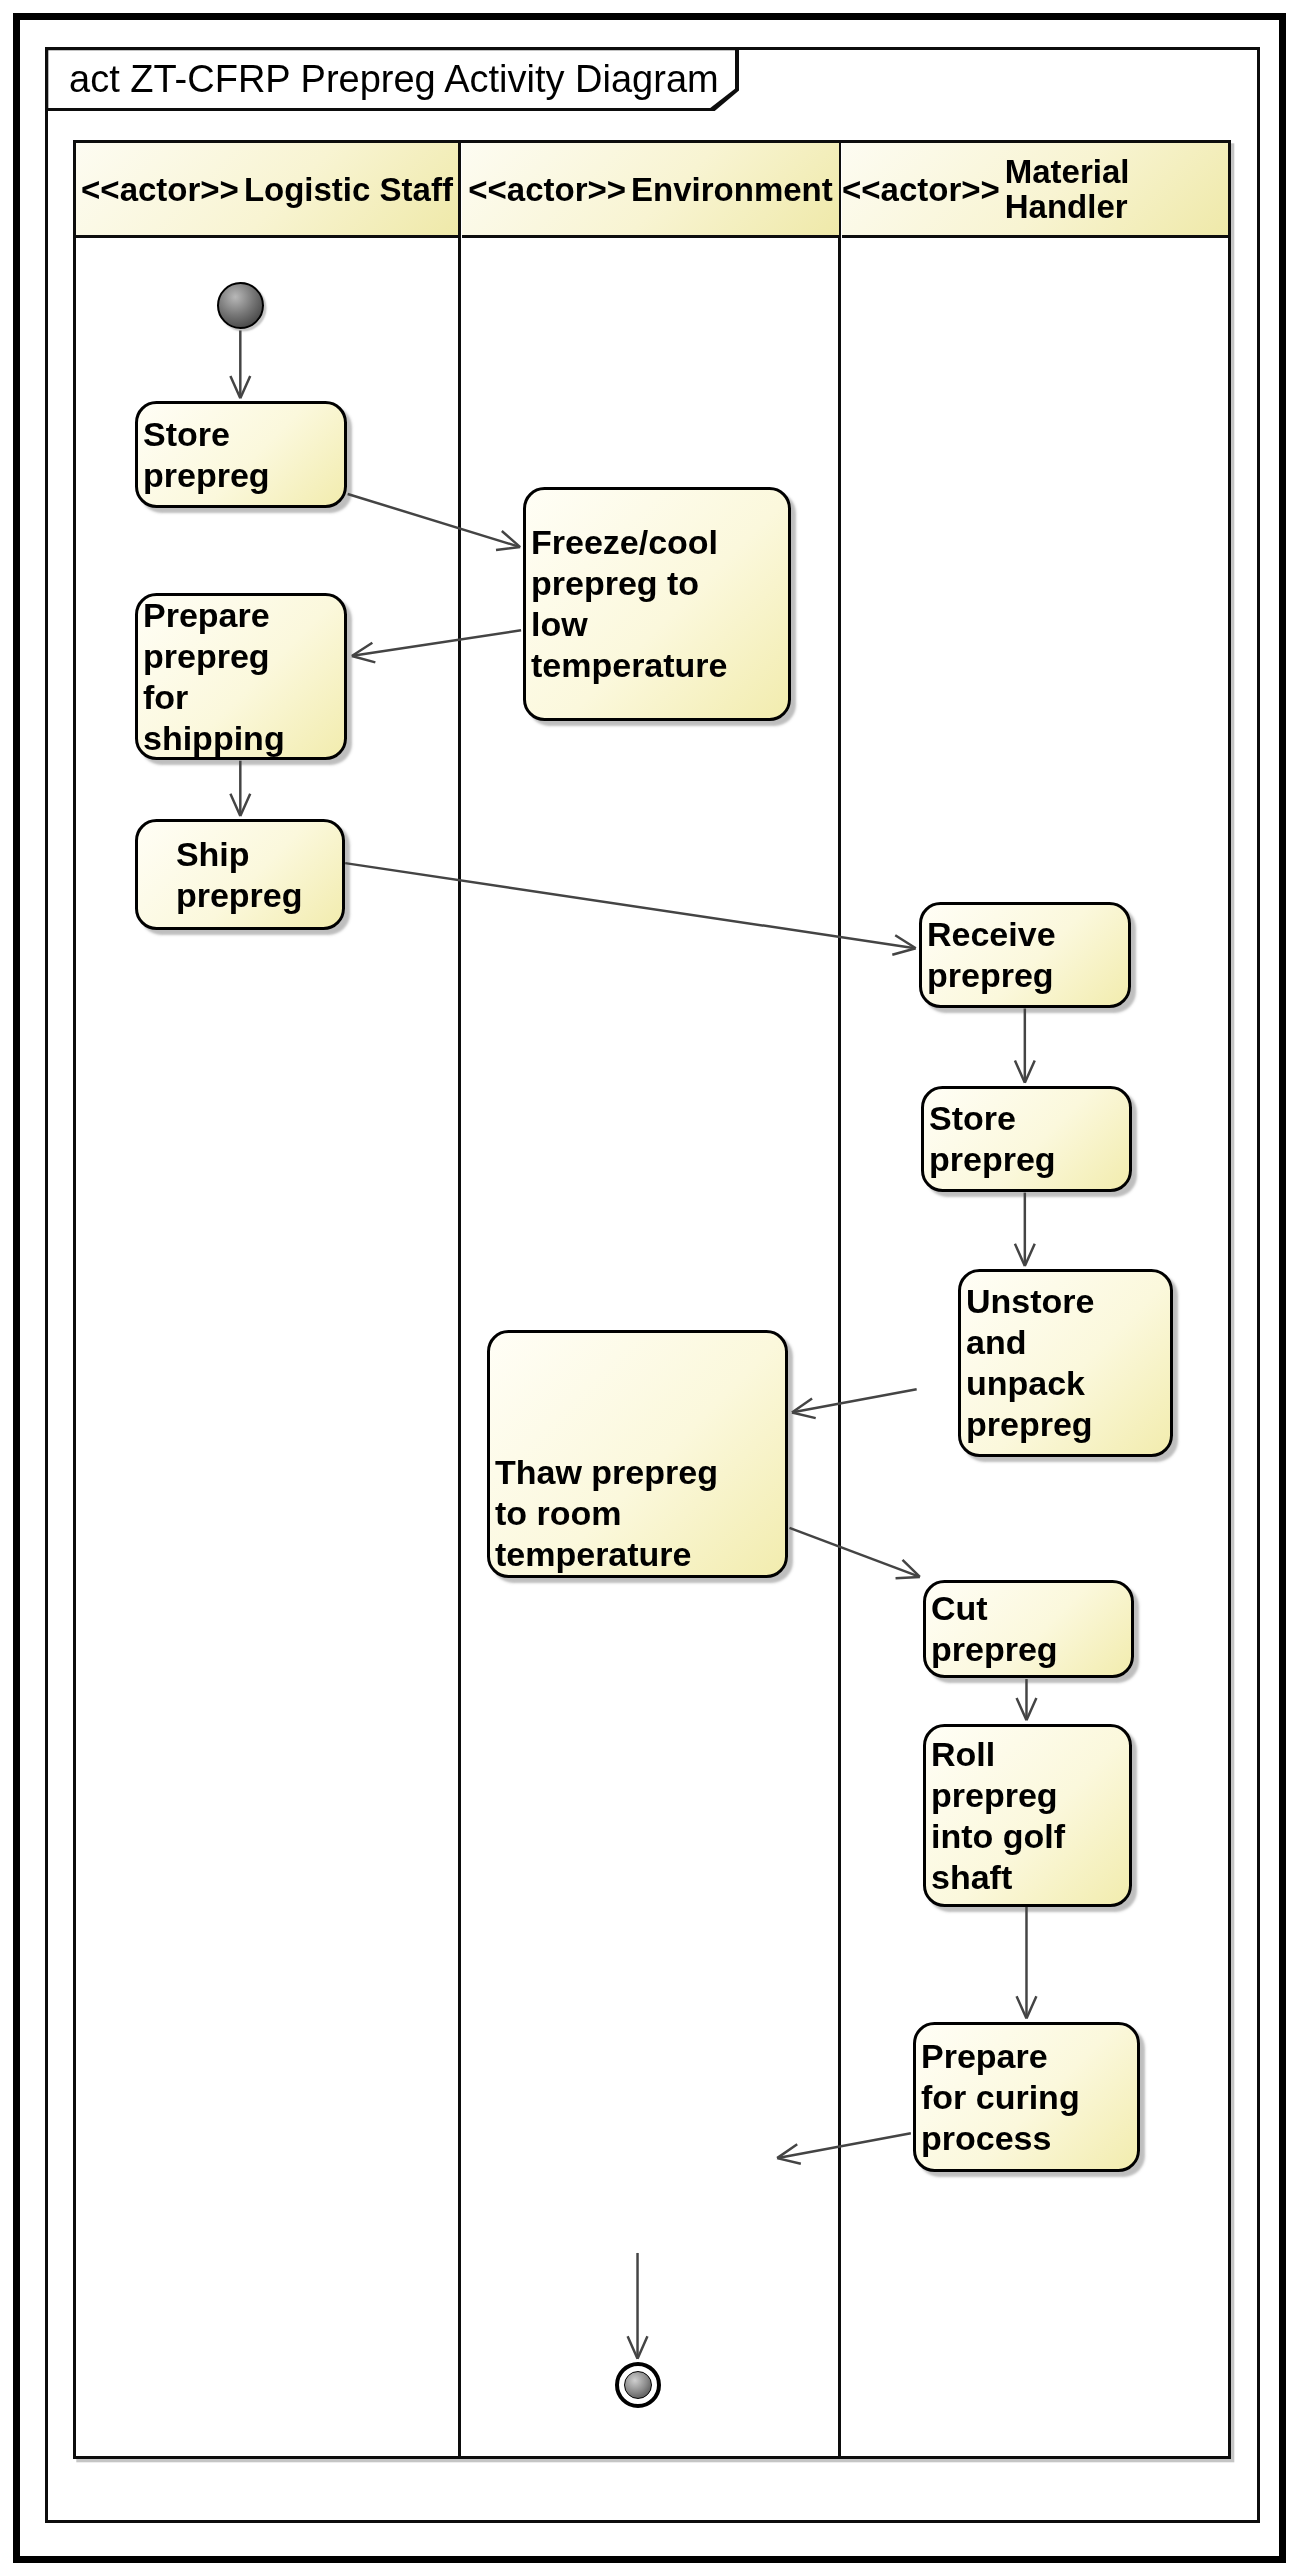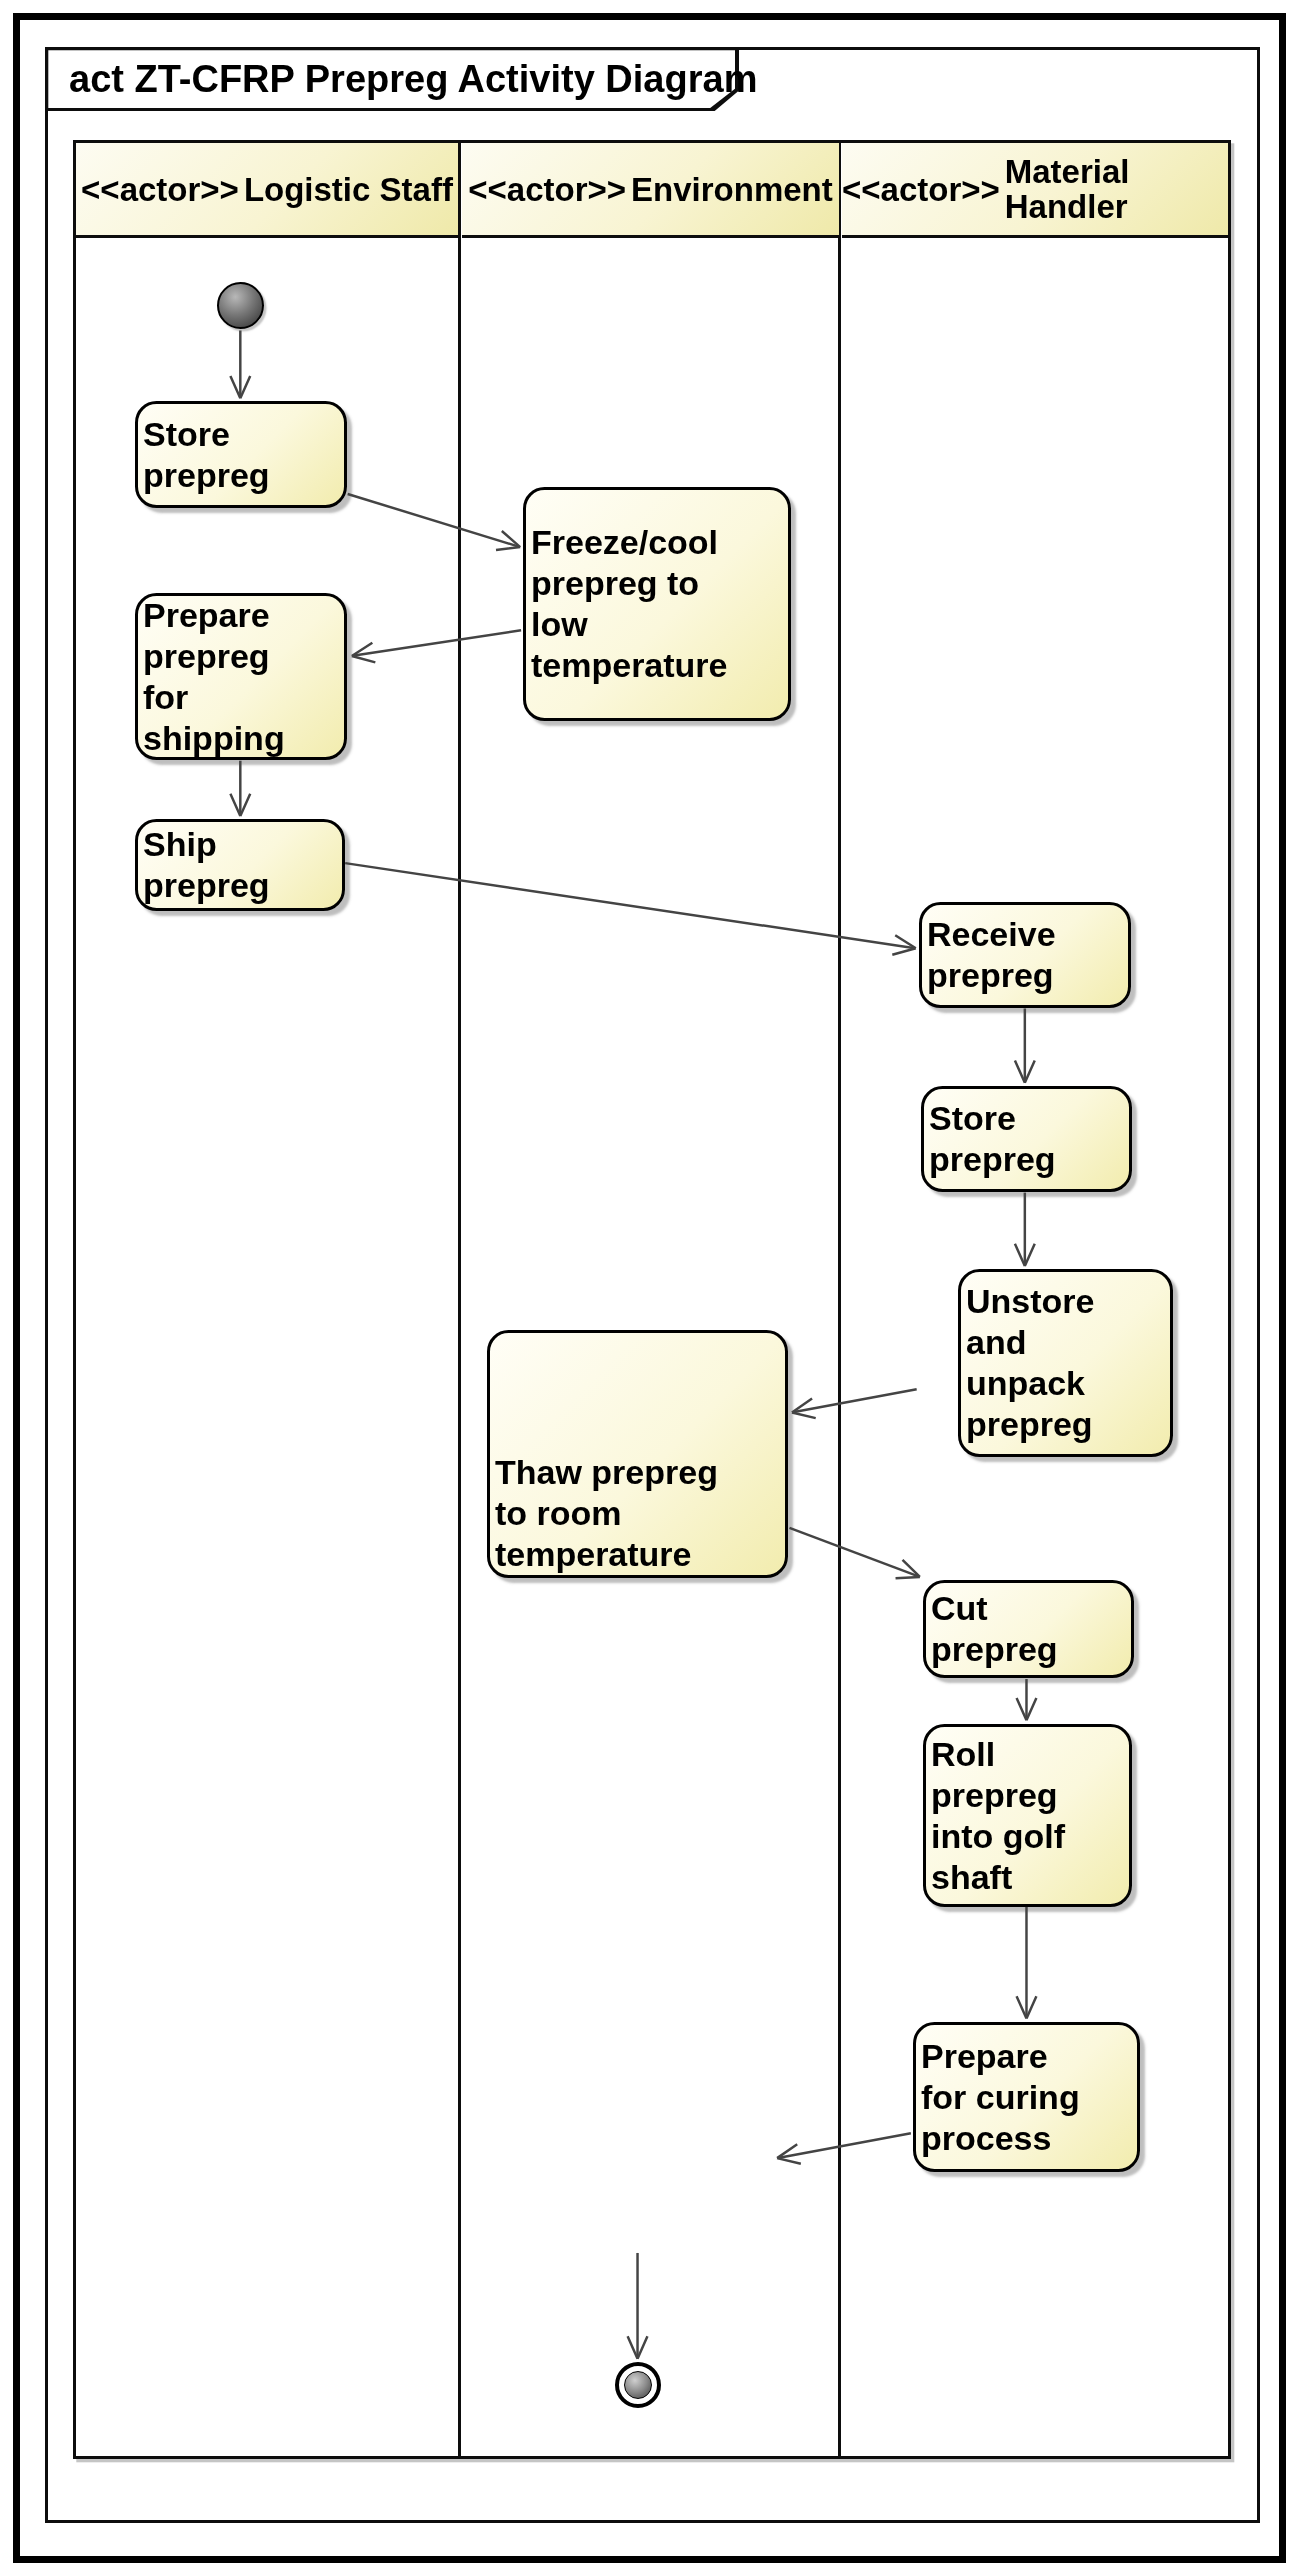--- a/index.html
+++ b/index.html
@@ -12,21 +12,21 @@
     border:7.4px solid #000;box-sizing:border-box;}
   
   .act-frame{position:absolute;left:45px;top:47px;width:1215px;height:2476px;
     border:3.3px solid #0d0d0d;box-sizing:border-box;background:transparent;}
   
   .tab-outer{position:absolute;left:45px;top:47px;width:694px;height:64px;background:#0d0d0d;
     clip-path:polygon(0 0,100% 0,100% 68%,96.5% 100%,0 100%);}
   .tab-inner{position:absolute;left:3.3px;top:3.3px;width:687px;height:58px;background:#fff;
     clip-path:polygon(0 0,100% 0,100% 66%,96.3% 100%,0 100%);}
   .frame-title{position:absolute;left:69px;top:53px;height:53px;display:flex;align-items:center;
-    font-size:38px;font-weight:bold;color:#000;letter-spacing:0px;white-space:nowrap;}
+    font-size:38px;font-weight:normal;color:#000;letter-spacing:0px;white-space:nowrap;}
   
   .lanes{position:absolute;left:73px;top:140px;width:1158px;height:2319px;
     border:3.3px solid #0d0d0d;box-sizing:border-box;background:#fff;
     box-shadow:3.3px 3.3px 0 rgba(150,150,150,.55);}
   .lane-divider{position:absolute;top:0;bottom:0;width:3.3px;background:#0d0d0d;}
   .lane-header{position:absolute;top:0;height:95px;box-sizing:border-box;
     border-bottom:3.3px solid #0d0d0d;
     background:linear-gradient(135deg,#fdfcf2 0%,#f8f4d2 55%,#efe9a9 100%);
     display:flex;flex-direction:row;align-items:center;justify-content:center;gap:5px;}
   .lane-stereotype{font-size:33px;font-weight:bold;color:#000;line-height:35px;}
@@ -97,21 +97,21 @@
 temperature</div>
   </div>
 
   <div class="activity" style="left:135px;top:593px;width:212px;height:167px;">
     <div class="activity-label">Prepare
 prepreg
 for
 shipping</div>
   </div>
 
-  <div class="activity" style="left:135px;top:819px;width:210px;height:92px;">
+  <div class="activity" style="left:135px;top:819px;width:210px;height:111px;justify-content:center;">
     <div class="activity-label">Ship
 prepreg</div>
   </div>
 
   <div class="activity" style="left:919px;top:902px;width:212px;height:106px;">
     <div class="activity-label">Receive
 prepreg</div>
   </div>
 
   <div class="activity" style="left:921px;top:1086px;width:211px;height:106px;">

